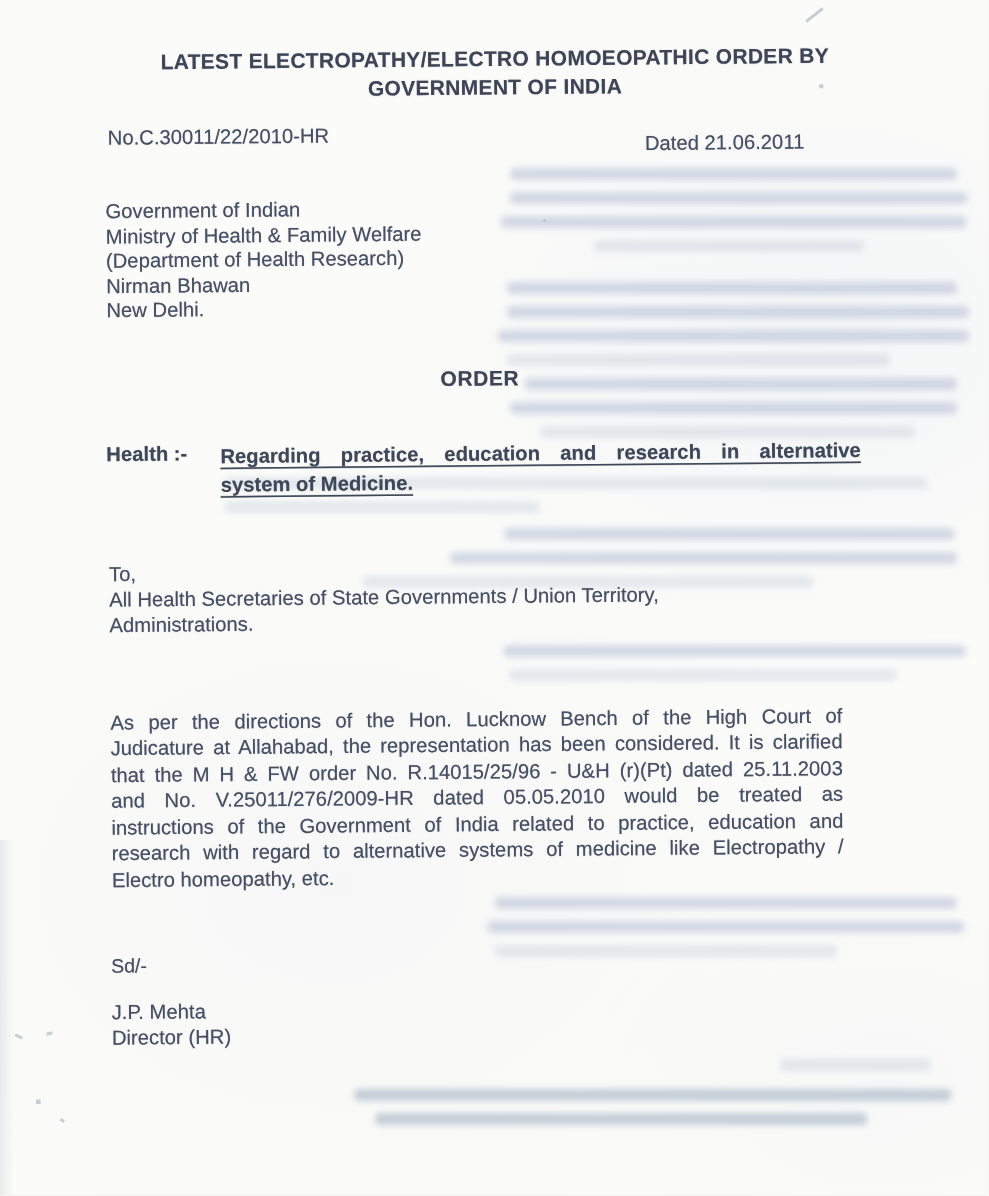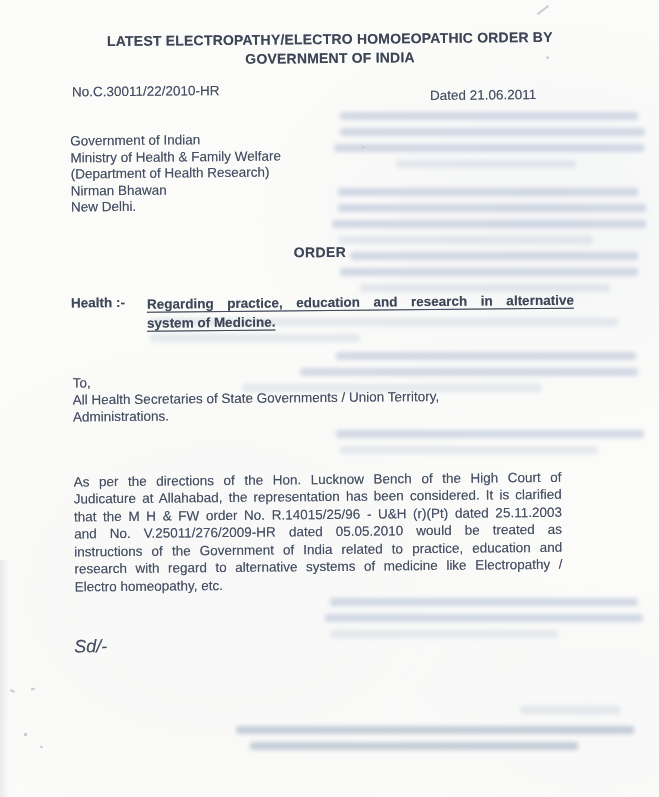--- a/index.html
+++ b/index.html
@@ -55,21 +55,21 @@
   }
   .jline{text-align:justify;text-align-last:justify;}
 
   .to-block{left:73px;top:372px;font-size:13.5px;line-height:17px;}
 
   .body-par{
     left:73px;top:471px;width:488px;
     font-size:13.5px;line-height:17.45px;
   }
 
-  .sd{left:72px;top:634px;font-size:18px;font-style:italic;}
+  .sd{left:72px;top:634px;font-size:13px;}
   .sig{left:72px;top:665px;font-size:13.5px;line-height:16.5px;}
 
   
   .bleed{
     position:absolute;height:8px;border-radius:3px;
     background:rgba(148,164,196,.38);
     filter:blur(2.1px);
     pointer-events:none;
   }
   .bleed.light{background:rgba(152,168,198,.22);}
@@ -157,20 +157,24 @@
       <div class="jline">As per the directions of the Hon. Lucknow Bench of the High Court of</div>
       <div class="jline">Judicature at Allahabad, the representation has been considered. It is clarified</div>
       <div class="jline">that the M H &amp; FW order No. R.14015/25/96 - U&amp;H (r)(Pt) dated 25.11.2003</div>
       <div class="jline">and No. V.25011/276/2009-HR dated 05.05.2010 would be treated as</div>
       <div class="jline">instructions of the Government of India related to practice, education and</div>
       <div class="jline">research with regard to alternative systems of medicine like Electropathy /</div>
       <div>Electro homeopathy, etc.</div>
     </div>
 
     <div class="abs sd ink">Sd/-</div>
+    <div class="abs sig ink">
+      <div>J.P. Mehta</div>
+      <div>Director (HR)</div>
+    </div>
 
   </div>
 
   <div>
     <div class="speck" style="left:536px;top:9px;width:14px;height:2px;transform:rotate(-38deg);"></div>
     <div class="speck" style="left:546px;top:56px;width:3px;height:3px;border-radius:50%;"></div>
     <div class="speck" style="left:362px;top:146px;width:2px;height:2px;border-radius:50%;"></div>
     <div class="speck" style="left:10px;top:690px;width:5px;height:2px;transform:rotate(24deg);"></div>
     <div class="speck" style="left:31px;top:688px;width:4px;height:2px;transform:rotate(-15deg);"></div>
     <div class="speck" style="left:24px;top:733px;width:3px;height:3px;"></div>

